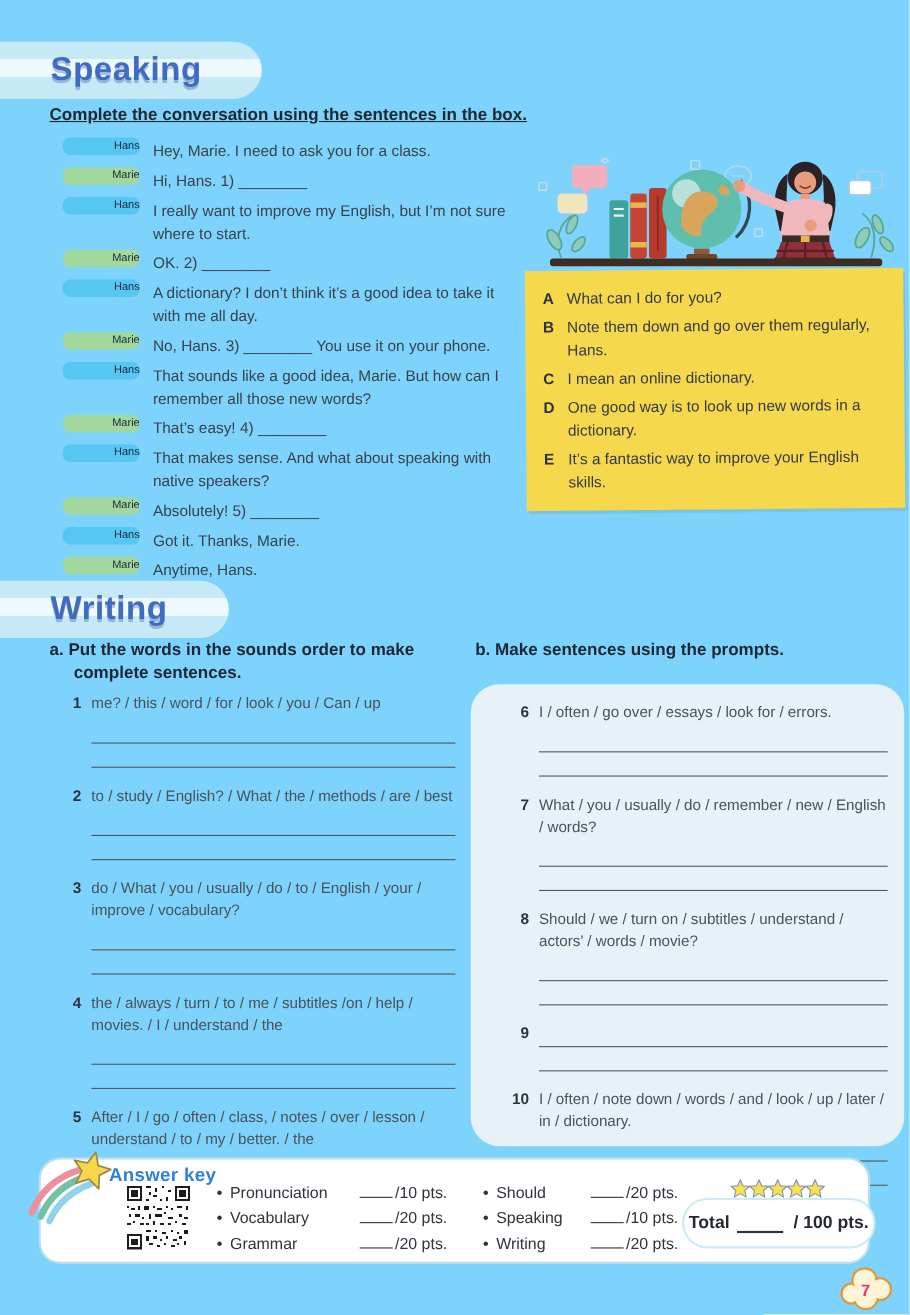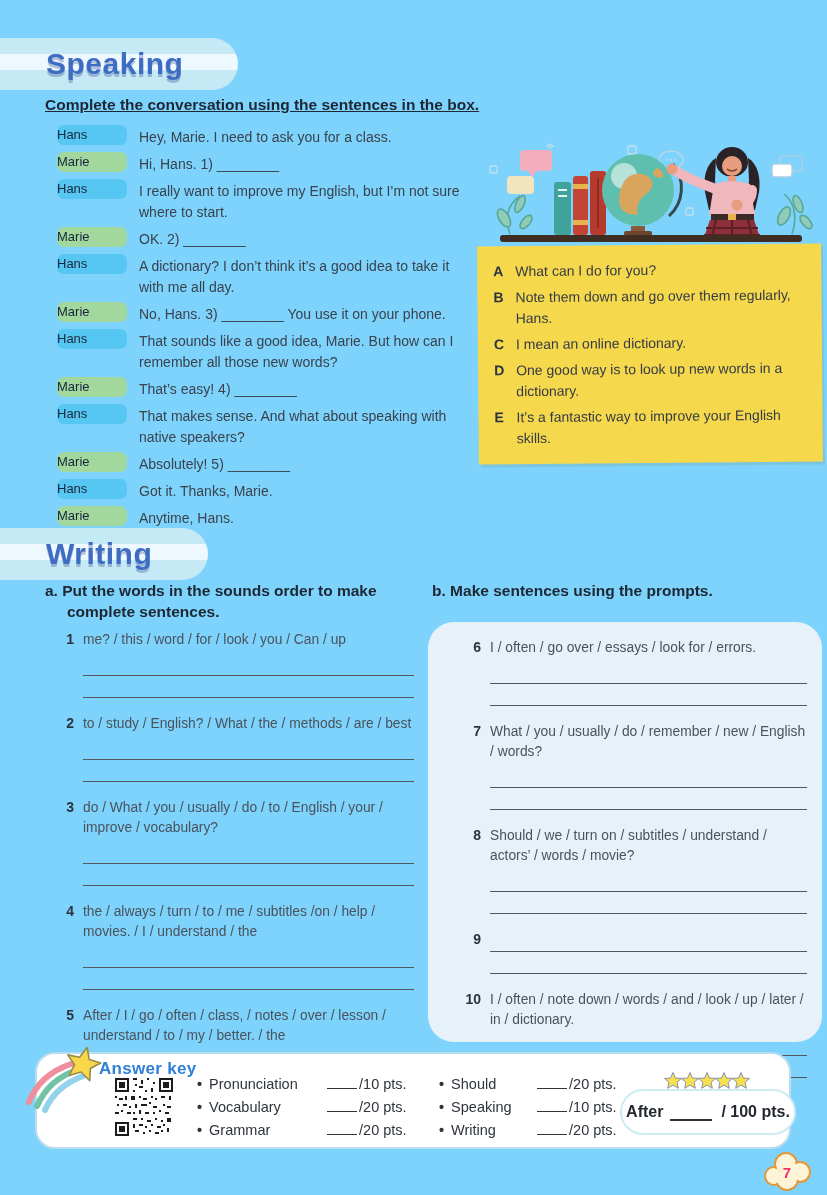--- a/index.html
+++ b/index.html
@@ -11,22 +11,22 @@
     background:linear-gradient(180deg,#c6e9f6 0%,#c6e9f6 30%,#eef9ff 30%,#eef9ff 62%,#c6e9f6 62%,#c6e9f6 100%);
     display:flex;align-items:center;padding-left:46px;box-sizing:border-box;}
   .sec-title{font-size:30px;font-weight:800;color:#3e6cc2;letter-spacing:.5px;
     text-shadow:0 2.5px 0 rgba(42,64,130,.30);}
 
   .instruction{position:absolute;font-weight:bold;font-size:15.5px;color:#1d2733;}
 
   
   .dialogue{position:absolute;left:57px;top:125px;width:410px;}
   .d-row{display:flex;margin-bottom:4px;}
-  .d-pill{flex:none;width:70px;text-align:left;border-radius:7px;padding:2px 0 3px;
-    font-size:13px;color:#17263a;margin-right:12px;height:fit-content;}
+  .d-pill{flex:none;width:70px;text-align:right;border-radius:7px;padding:2px 0 3px;
+    font-size:10px;color:#17263a;margin-right:12px;height:fit-content;}
   .d-pill.hans{background:#56c6f2;}
   .d-pill.marie{background:#a2d89e;}
   .d-text{font-size:14px;line-height:21px;color:#39424d;padding-top:2px;}
 
   
   .illustration{position:absolute;left:480px;top:138px;width:342px;height:112px;}
 
   
   .opt-box{position:absolute;left:478px;top:245px;width:344px;height:218px;background:#f6d84d;
     padding:15px 14px 0 16px;box-sizing:border-box;transform:rotate(-.5deg);
@@ -508,21 +508,21 @@
           <use href="#st" x="10" y="10"></use>
             <use href="#st" x="27" y="10"></use>
             <use href="#st" x="44" y="10"></use>
           <use href="#st" x="61" y="10"></use>
             <use href="#st" x="78" y="10"></use>
         </g>
       </svg>
     </div>
 
     <div class="ak-total">
-      <span>After</span>
+      <span>Total</span>
       <span class="t-blank"></span>
       <span class="t-pts">/ 100 pts.</span>
     </div>
   </div>
 
   <div class="cloud">
     <svg width="56" height="44" viewBox="0 0 56 44">
       <g fill="#fdf3d6" stroke="#e2973b" stroke-width="2">
         <circle cx="14" cy="26" r="9"></circle>
           <circle cx="26" cy="14" r="11"></circle>

